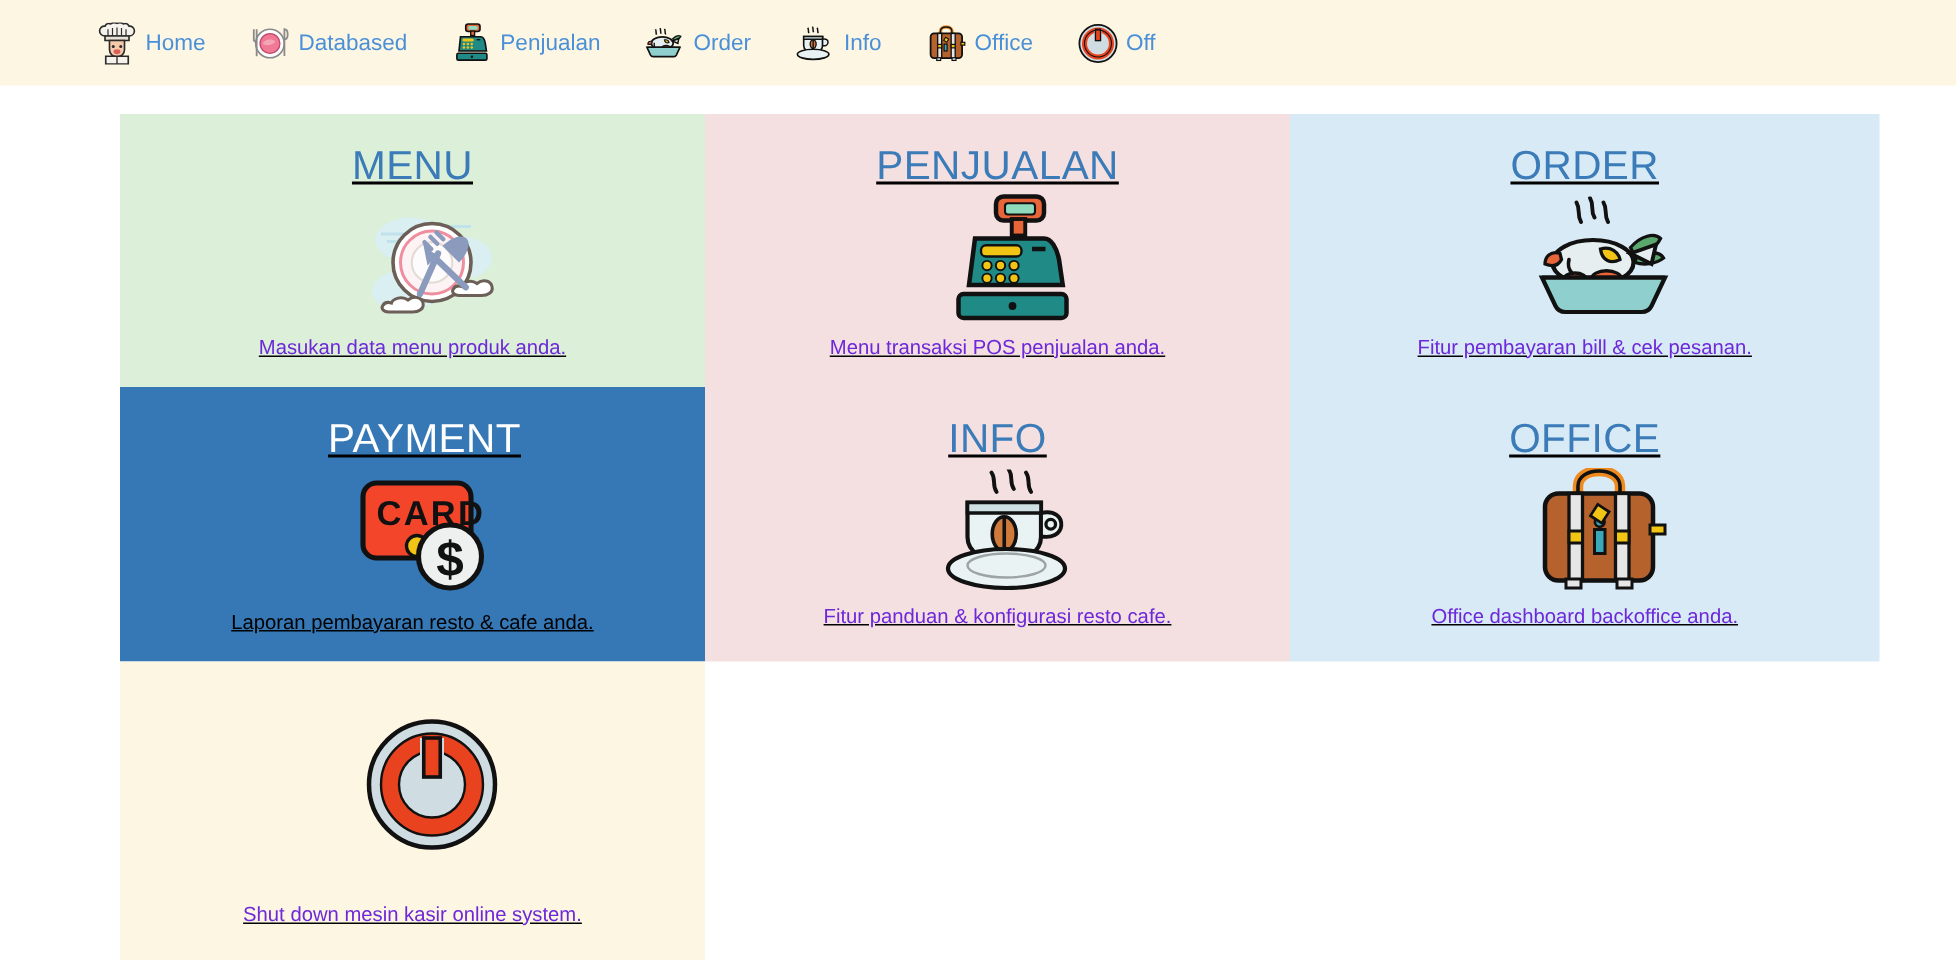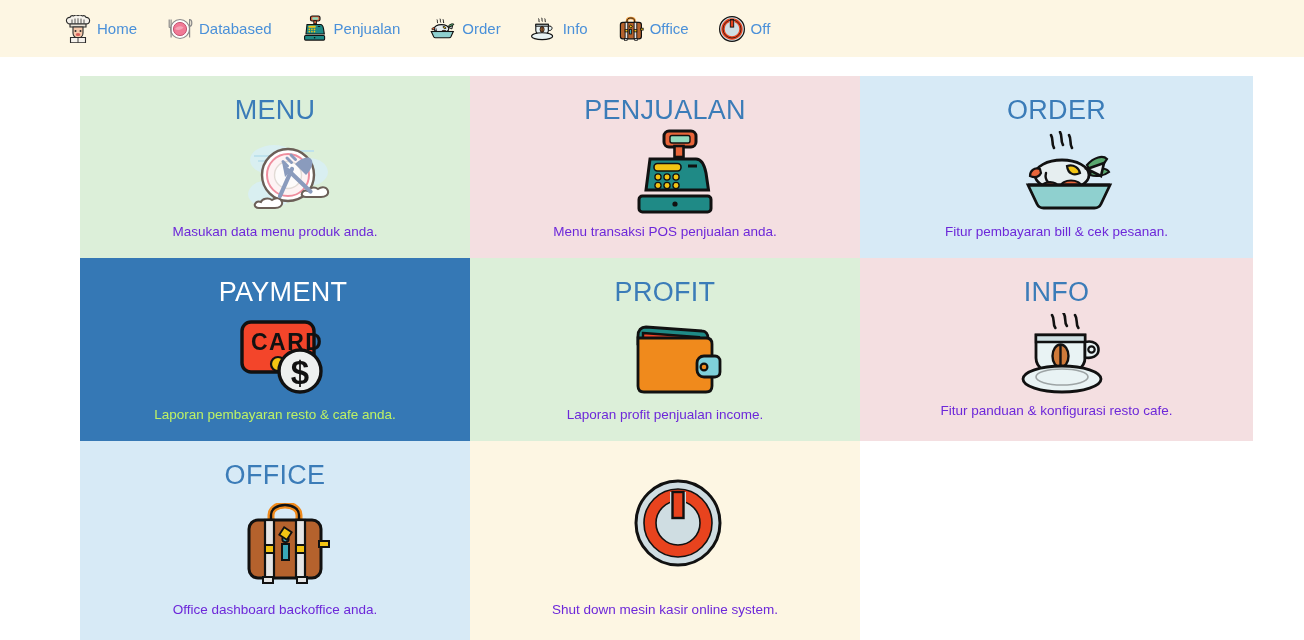--- a/index.html
+++ b/index.html
@@ -52,20 +52,21 @@
     grid-template-columns: 390px 390px 393px;
     grid-template-rows: 182px 183px 199px;
   }
   .tile {
     position: relative;
     display: flex;
     flex-direction: column;
     align-items: center;
     cursor: pointer;
     overflow: hidden;
+    text-decoration: underline;
   }
   .tile-title {
     font-size: 27px;
     font-weight: 400;
     color: #3b7cb8;
     letter-spacing: 0.3px;
     margin-top: 21px;
     line-height: 1;
   }
   .tile.active .tile-title { color: #ffffff; margin-left: 16px; }
@@ -78,21 +79,21 @@
     margin-top: 2px;
     margin-left: 25px;
   }
   .tile-art svg { display: block; }
   .tile-desc {
     font-size: 13.5px;
     color: #6d28d9;
     line-height: 1;
     margin-bottom: 20px;
   }
-  .tile.active .tile-desc { color: #bef264; }
+  .tile.active .tile-desc { color: #000000; }
   
   .row3 .tile-desc { margin-bottom: 24px; }
 </style>
 </head>
 <body>
 
 <div id="navbar">
 
   <a class="nav-item">
     <span class="nav-ico">
@@ -294,33 +295,20 @@
         <circle cx="40" cy="50" r="7" fill="#f2c413" stroke="#111" stroke-width="2.2"></circle>
         <circle cx="50" cy="50" r="7" fill="#f2c413" stroke="#111" stroke-width="2.2"></circle>
         <circle cx="60" cy="50" r="7" fill="#f2c413" stroke="#111" stroke-width="2.2"></circle>
         <circle cx="62" cy="57" r="21" fill="#eef0ef" stroke="#111" stroke-width="3.4"></circle>
         <text x="62" y="70" text-anchor="middle" font-family="Liberation Sans, sans-serif" font-size="33" font-weight="700" fill="#111">$</text>
       </svg>
     </div>
     <div class="tile-desc">Laporan pembayaran resto &amp; cafe anda.</div>
   </div>
 
-  <div class="tile row2" style="background:#dcefd9">
-    <div class="tile-title">PROFIT</div>
-    <div class="tile-art">
-      <svg width="92" height="80" viewBox="0 0 92 80">
-        <path d="M6 18c0-6 3-9 8-9l56 4c4 0 6 3 6 7v10L6 26z" fill="#1f8a86" stroke="#111" stroke-width="2.8"></path>
-        <path d="M11 15l56 4v10L11 25z" fill="#f3452a" stroke="#111" stroke-width="2.4"></path>
-        <path d="M6 20h68c4 0 6 2 6 6v42c0 4-2 6-6 6H12c-4 0-6-2-6-6z" fill="#f08a1c" stroke="#111" stroke-width="2.8"></path>
-        <path d="M72 38h11c3 0 5 2 5 5v11c0 3-2 5-5 5H72c-4 0-7-3-7-7v-7c0-4 3-7 7-7z" fill="#7fd0da" stroke="#111" stroke-width="2.8"></path>
-        <circle cx="72" cy="49" r="3.4" fill="#f08a1c" stroke="#111" stroke-width="2.2"></circle>
-      </svg>
-    </div>
-    <div class="tile-desc">Laporan profit penjualan income.</div>
-  </div>
 
   <div class="tile row3" style="background:#f4dfe1">
     <div class="tile-title">INFO</div>
     <div class="tile-art">
       <svg width="96" height="86" viewBox="0 0 96 86">
         <path d="M31 2c3.4 5 0 8 3.4 13M42.5 0c3.4 5 0 8 3.4 13M54 2c3.4 5 0 8 3.4 13" stroke="#111" stroke-width="2.6" fill="none" stroke-linecap="round"></path>
         <path d="M15 22h49v23c0 10-11 17-24.5 17S15 55 15 45z" fill="#e9f3f4" stroke="#111" stroke-width="2.8"></path>
         <path d="M15 22h49v7H15z" fill="#cfe0e3" stroke="#111" stroke-width="2.4"></path>
         <path d="M64 29c9-2 14 2.5 13.5 8.5 -0.5 5.5-6.5 8.5-13.5 7z" fill="#e9f3f4" stroke="#111" stroke-width="2.6"></path>
         <circle cx="70.5" cy="36.5" r="3.2" fill="#e9f3f4" stroke="#111" stroke-width="2.2"></circle>

